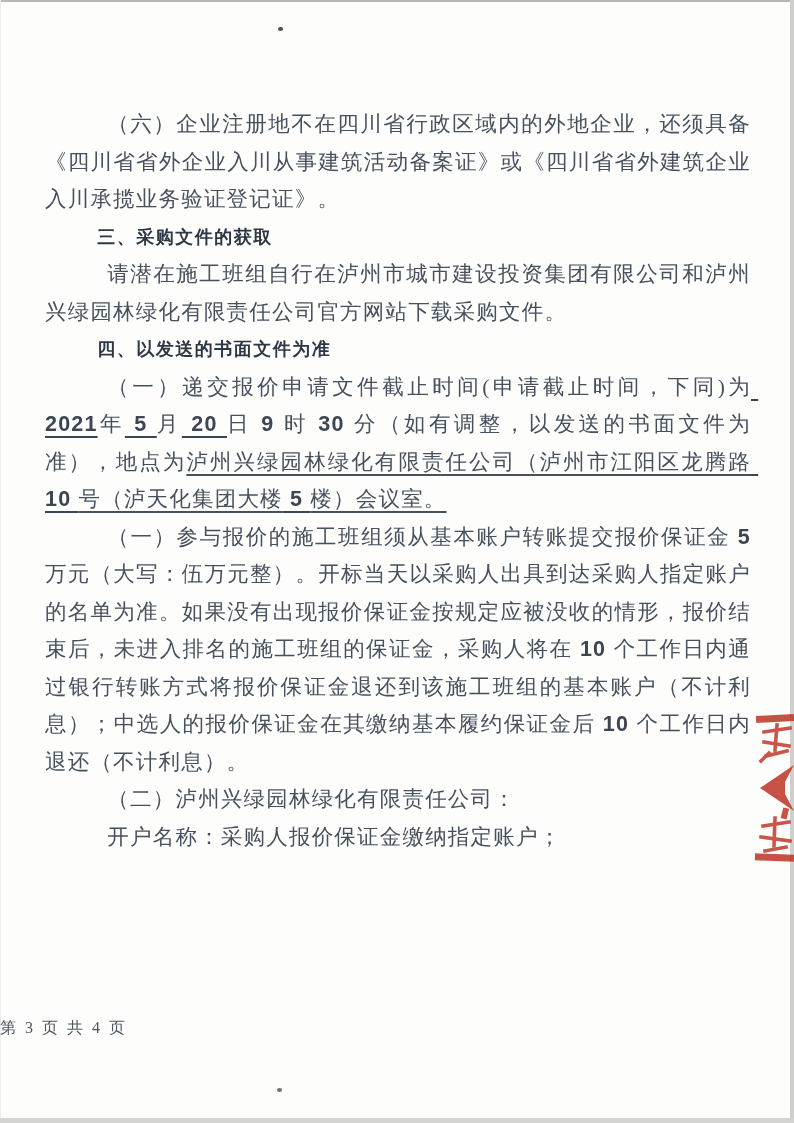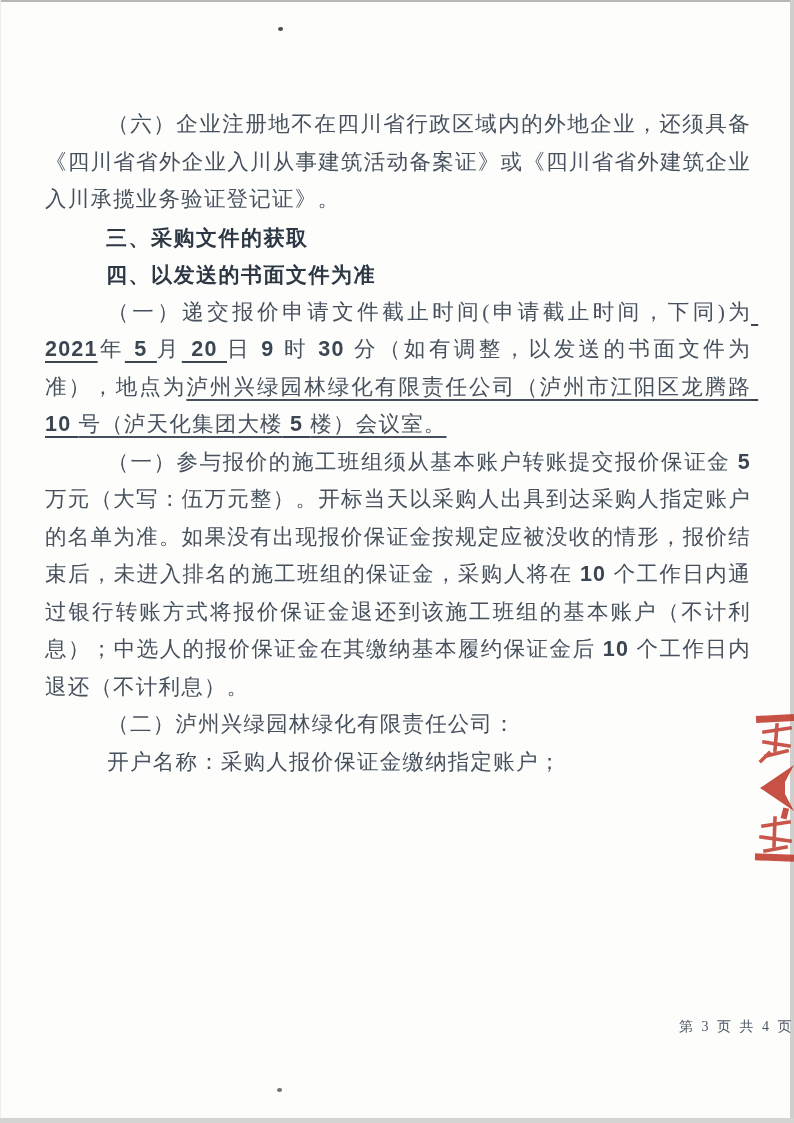--- a/index.html
+++ b/index.html
@@ -31,42 +31,42 @@
     font-size:21.5px;
     line-height:37.5px;
     letter-spacing:1.2px;
     color:var(--body-text);
     text-align:justify;
     text-indent:2.9em;
   }
   .para.heading{
     font-family:"Liberation Sans", sans-serif;
     font-weight:bold;
-    font-size:21px;
+    font-size:18px;
     color:var(--heading-text);
     text-align:left;
     letter-spacing:1.5px;
   }
   .para.gap-after{margin-bottom:17px;}
   .seg{white-space:pre-wrap;}
   .seg.n{
     font-family:"Liberation Sans", sans-serif;
     font-weight:bold;
     color:#3c4652;
   }
   .seg.u{
     text-decoration:underline;
     text-underline-offset:5px;
     text-decoration-thickness:1.7px;
   }
   .page-footer{
     position:absolute;
     left:0;right:0;top:1018px;
-    text-align:right;
-    font-size:14px;
+    text-align:left;
+    font-size:16px;
     letter-spacing:2.5px;
     color:#4c5662;
     font-family:"Liberation Serif", serif;
   }
   .speck{position:absolute;background:#53504a;border-radius:50% 40% 55% 45%;}
   .speck.top{left:278px;top:27px;width:5px;height:4px;}
   .speck.bottom{left:277px;top:1088px;width:5px;height:4px;opacity:.8;}
   .stamp-wrap{
     position:absolute;
     left:752px;top:705px;width:42px;height:162px;
@@ -83,20 +83,21 @@
   <div class="edge-left"></div>
   <div class="edge-right"></div>
   <div class="edge-bottom"></div>
 
   <div class="speck top"></div>
   <div class="speck bottom"></div>
 
   <div class="content">
       <p class="para body"><span class="seg">（六）企业注册地不在四川省行政区域内的外地企业，还须具备《四川省省外企业入川从事建筑活动备案证》或《四川省省外建筑企业入川承揽业务验证登记证》。</span></p>
       <p class="para heading"><span class="seg">三、采购文件的获取</span></p>
+      <p class="para body"><span class="seg">请潜在施工班组自行在泸州市城市建设投资集团有限公司和泸州兴绿园林绿化有限责任公司官方网站下载采购文件。</span></p>
       <p class="para heading"><span class="seg">四、以发送的书面文件为准</span></p>
       <p class="para body"><span class="seg">（一）递交报价申请文件截止时间(申请截止时间，下同)为</span><span class="seg u n"> 2021</span><span class="seg">年</span><span class="seg u n"> 5 </span><span class="seg">月</span><span class="seg u n"> 20 </span><span class="seg">日</span><span class="seg n"> 9 </span><span class="seg">时</span><span class="seg n"> 30 </span><span class="seg">分（如有调整，以发送的书面文件为准），地点为</span><span class="seg u">泸州兴绿园林绿化有限责任公司（泸州市江阳区龙腾路</span><span class="seg u n"> 10 </span><span class="seg u">号（泸天化集团大楼</span><span class="seg u n"> 5 </span><span class="seg u">楼）会议室。</span></p>
       <p class="para body"><span class="seg">（一）参与报价的施工班组须从基本账户转账提交报价保证金</span><span class="seg n"> 5 </span><span class="seg">万元（大写：伍万元整）。开标当天以采购人出具到达采购人指定账户的名单为准。如果没有出现报价保证金按规定应被没收的情形，报价结束后，未进入排名的施工班组的保证金，采购人将在</span><span class="seg n"> 10 </span><span class="seg">个工作日内通过银行转账方式将报价保证金退还到该施工班组的基本账户（不计利息）；中选人的报价保证金在其缴纳基本履约保证金后</span><span class="seg n"> 10 </span><span class="seg">个工作日内退还（不计利息）。</span></p>
       <p class="para body"><span class="seg">（二）泸州兴绿园林绿化有限责任公司：</span></p>
       <p class="para body"><span class="seg">开户名称：采购人报价保证金缴纳指定账户；</span></p>
     </div>
 
   <div class="stamp-wrap">
     <svg width="42" height="162" viewBox="0 0 42 162">
       <g fill="#c03a2b" opacity="0.88">

